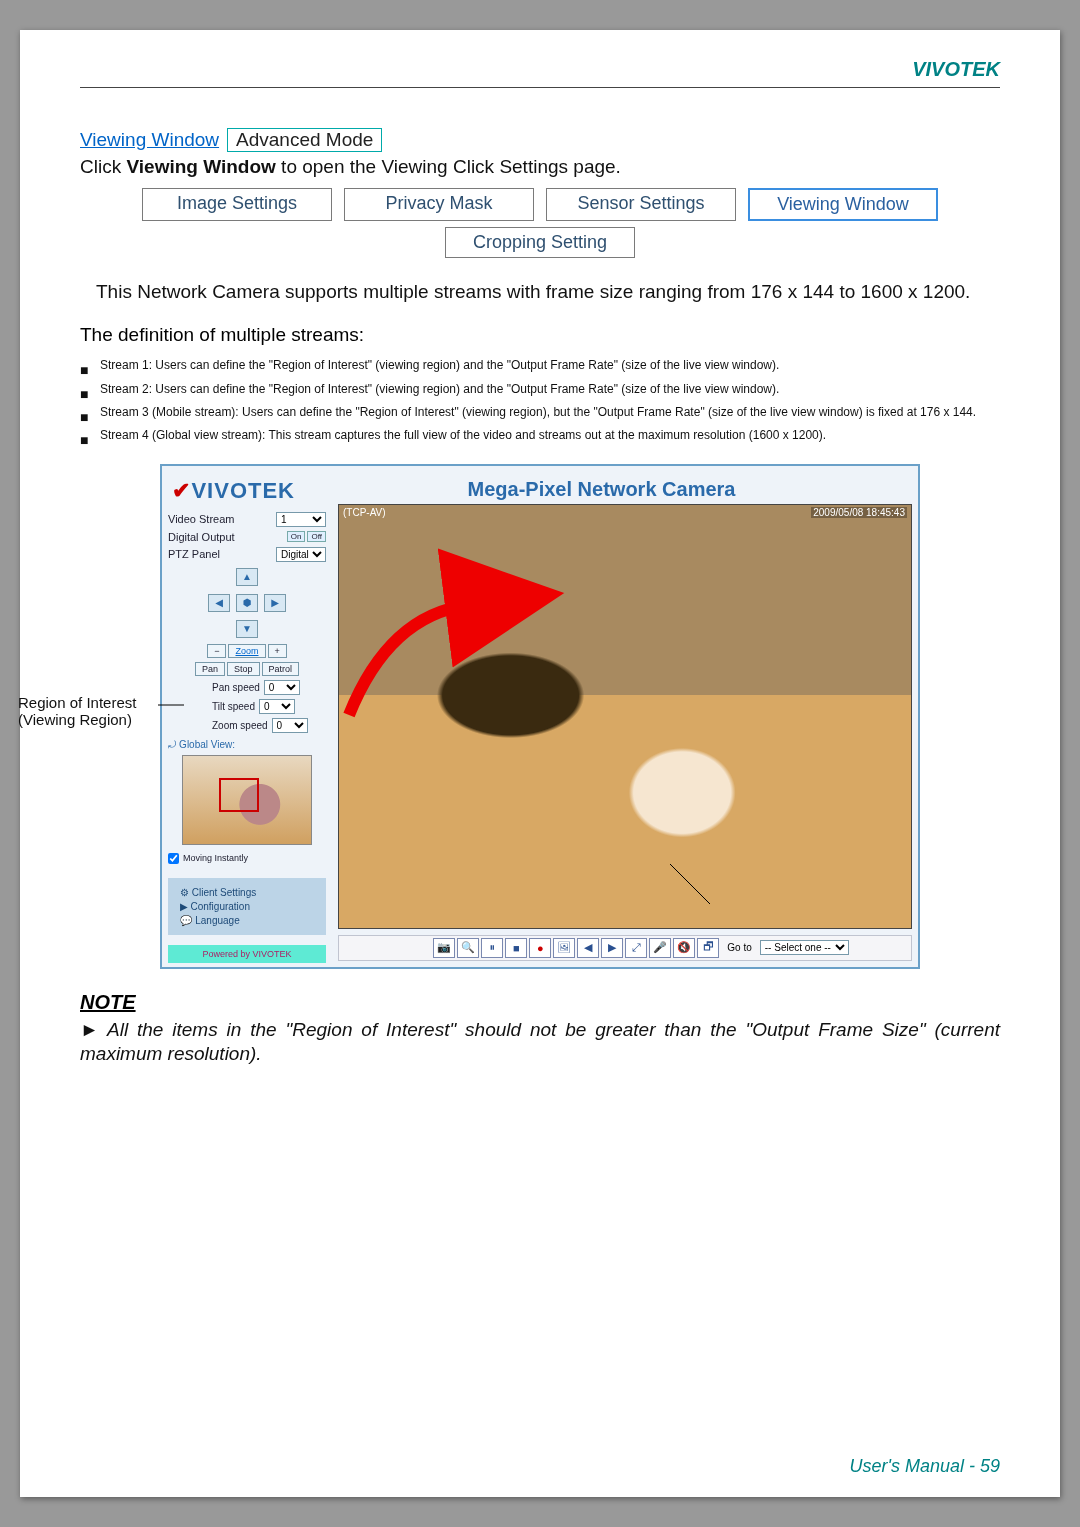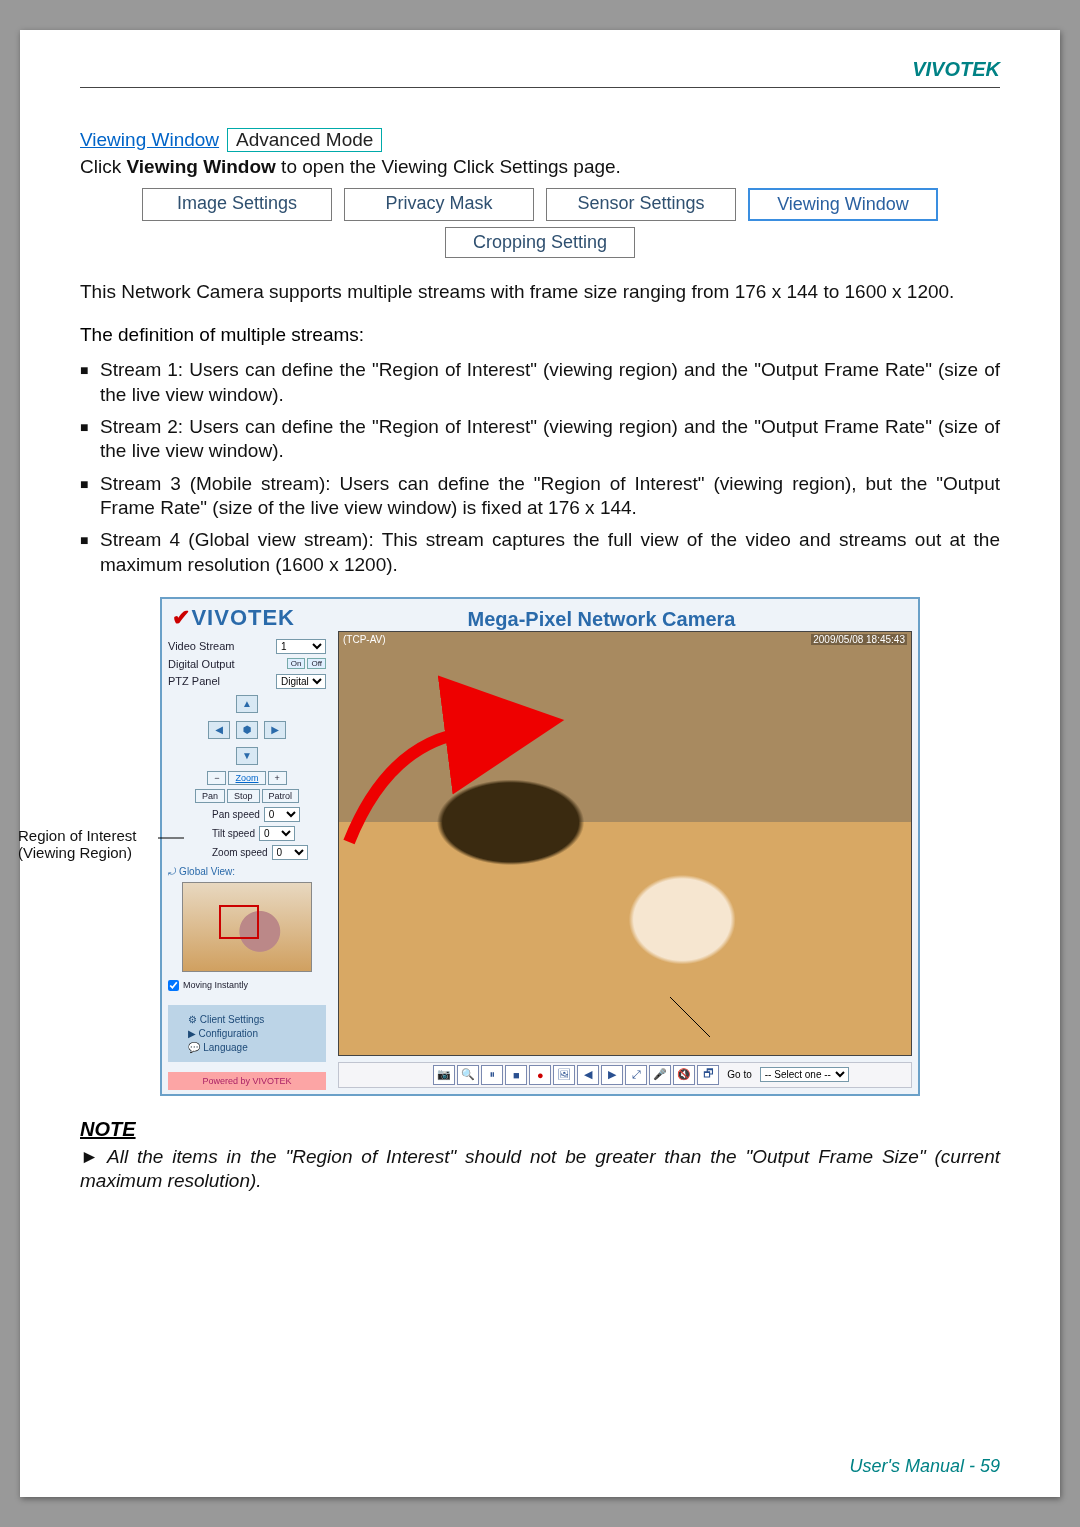--- a/index.html
+++ b/index.html
@@ -41,36 +41,36 @@
     background:#fff;
     color:#2f5070;
     font-size:18px;
     padding:4px 26px;
     min-width:190px;
     text-align:center;
     cursor:pointer;
   }
   .tab-btn.active { border:2px solid #3a8ee0; color:#2a60a0;}
   .tab-row2 { margin-top:6px;}
-  .para { font-size:19px; color:#111; margin:14px 0; line-height:1.28; text-align:justify;}
+  .para { font-size:19px; color:#111; margin:14px 16px; line-height:1.28; text-align:justify;}
   .def-title{font-size:19px; margin-top:6px;}
   ul.bullets{ list-style:none; margin:4px 0 10px 0;}
-  ul.bullets li{ font-size:19px; color:#111; line-height:1.28; text-align:justify; margin:8px 0 0 0; padding-left:20px; position:relative;}
+  ul.bullets li{ font-size:12px; color:#111; line-height:1.28; text-align:justify; margin:8px 0 0 0; padding-left:20px; position:relative;}
   ul.bullets li::before{ content:"■"; position:absolute; left:0; font-size:14px; top:4px;}
   .camera-ui {
     margin: 10px auto 0 auto;
     width: 760px;
     border: 2px solid #6aa0c8;
     display:flex;
     position:relative;
     background:#eef3f9;
     flex-direction:column;
   }
   .camera-ui-inner{display:flex;}
-  .camera-top{ display:flex; align-items:flex-end; padding:6px 10px 0 10px;border-radius:15px;}
+  .camera-top{ display:flex; align-items:flex-start; padding:12px 10px 0 10px;border-radius:15px;}
   .camera-logo{ color:#2a6aaa; font-weight:bold; font-size:22px; letter-spacing:1px;}
   .camera-logo .y{color:#c00;}
   .camera-title{ flex:1; text-align:center; color:#2a6aaa; font-weight:bold; font-size:20px;}
   .sidebar{
     width:170px; padding:6px 6px 4px 6px; font-size:11px; color:#223;
     display:flex; flex-direction:column;
   }
   .sb-row{display:flex; align-items:center; justify-content:space-between; margin:2px 0;}
   .sb-lbl{white-space:nowrap;}
   select,input[type=text]{font-size:10px; border:1px solid #79a; background:#fff;}
@@ -100,22 +100,22 @@
       radial-gradient(circle at 60% 55%, #b88 0 22%, transparent 23%),
       linear-gradient(#e8d8c0, #d0a060);
     border:1px solid #888;
   }
   .roi-box{
     position:absolute; left:36px; top:22px; width:40px; height:34px; border:2px solid #c00;
   }
   .moving{font-size:9px; display:flex; align-items:center; gap:4px; margin-top:4px;}
   .moving input{width:11px; height:11px;}
   .side-menu{margin-top:14px; background:#bcd4e7; padding:6px 4px;}
-  .side-menu div{font-size:10px; color:#1d4a78; margin:3px 16px; cursor:pointer;}
-  .powered{margin-top:10px; text-align:center; font-size:9px; color:#a26; background:#fca5a5; padding:4px;}
+  .side-menu div{font-size:10px; color:#1d4a78; margin:3px 8px; cursor:pointer;}
+  .powered{margin-top:10px; text-align:center; font-size:9px; color:#a26; background:#5eead4; padding:4px;}
   .main-view{flex:1; padding:0 6px 6px 6px; display:flex; flex-direction:column;}
   .video-frame{
     position:relative; flex:1; min-height:330px;
     background:
       radial-gradient(ellipse at 60% 68%, #f6e6d0 0 10%, transparent 11%),
       radial-gradient(ellipse at 30% 45%, #3a2a10 0 12%, transparent 13%),
       linear-gradient(#a88a60 0 45%, #d8a864 45% 100%);
     border:1px solid #444;
   }
   .vf-label-l{position:absolute; left:4px; top:2px; font-size:10px; color:#fff;}

